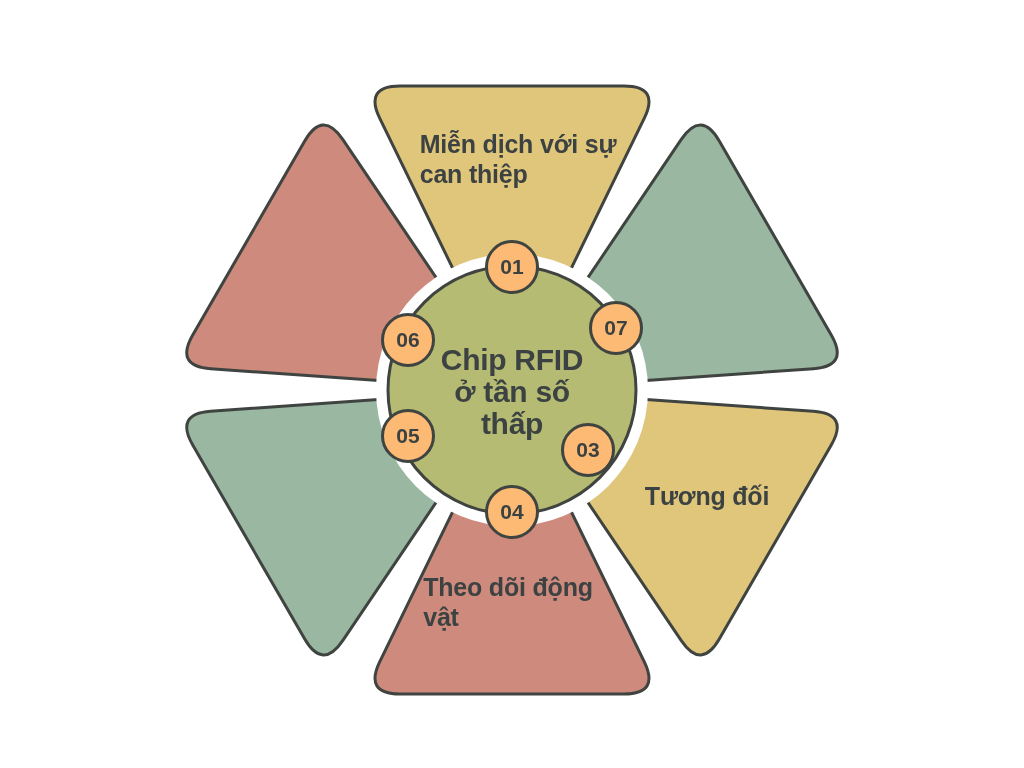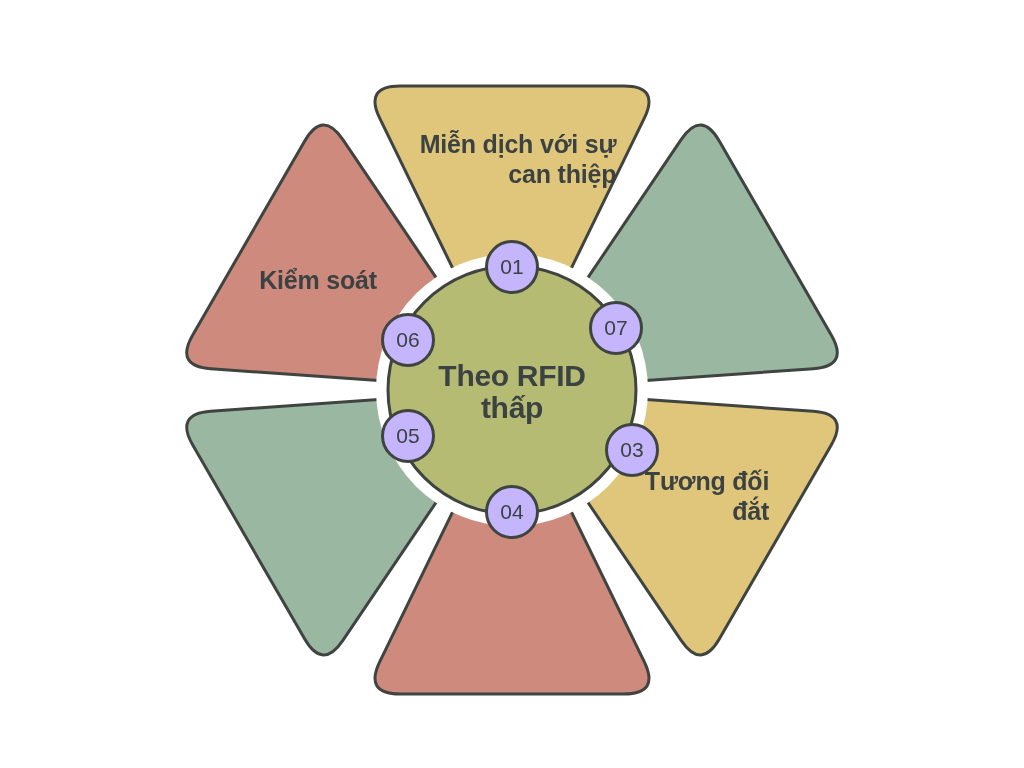--- a/index.html
+++ b/index.html
@@ -29,21 +29,21 @@
   .gap-ring {
     stroke: none;
   }
   .center-circle {
     stroke: #3f4440;
     stroke-width: 3;
   }
   .petal-label {
     position: absolute;
     transform: translate(-50%, -50%);
-    text-align: right;
+    text-align: left;
     font-weight: bold;
     font-size: 25px;
     line-height: 30px;
     letter-spacing: -0.2px;
     color: #3c4242;
     white-space: nowrap;
     z-index: 2;
   }
   .center-label {
     position: absolute;
@@ -57,40 +57,40 @@
     letter-spacing: -0.3px;
     color: #3c4242;
     white-space: nowrap;
     z-index: 2;
   }
   .badge {
     position: absolute;
     width: 48px;
     height: 48px;
     transform: translate(-50%, -50%);
-    background: #c4b5fd;
+    background: #fdba74;
     border: 3px solid #3f4440;
     border-radius: 50%;
     display: flex;
     align-items: center;
     justify-content: center;
-    font-weight: normal;
+    font-weight: bold;
     font-size: 21px;
     color: #3c4242;
     z-index: 3;
   }
   .label-pos-1 { left: 518px; top: 159px; }
   .label-pos-2 { left: 701px; top: 273px; }
   .label-pos-3 { left: 707px; top: 496px; }
   .label-pos-4 { left: 508px; top: 602px; }
   .label-pos-5 { left: 317px; top: 494px; }
   .label-pos-6 { left: 318px; top: 280px; }
   .badge-pos-1 { left: 512px; top: 267px; }
   .badge-pos-2 { left: 616px; top: 328px; }
-  .badge-pos-3 { left: 632px; top: 450px; text-align: center; }
+  .badge-pos-3 { left: 588px; top: 450px; text-align: center; }
   .badge-pos-4 { left: 512px; top: 512px; }
   .badge-pos-5 { left: 408px; top: 436px; }
   .badge-pos-6 { left: 408px; top: 340px; }
 </style>
 </head>
 <body>
 
 <div id="stage">
 
   <svg id="shapes" width="1024" height="768" viewBox="0 0 1024 768">
@@ -98,36 +98,39 @@
     <path class="petal" transform="rotate(60 512 390)" d="M 400 86 L 624 86 Q 660 86 644.2 118.4 L 520.8 372 Q 512 390 503.2 372 L 379.8 118.4 Q 364 86 400 86 Z" fill="#9ab7a1"></path>
     <path class="petal" transform="rotate(120 512 390)" d="M 400 86 L 624 86 Q 660 86 644.2 118.4 L 520.8 372 Q 512 390 503.2 372 L 379.8 118.4 Q 364 86 400 86 Z" fill="#e0c67b"></path>
     <path class="petal" transform="rotate(180 512 390)" d="M 400 86 L 624 86 Q 660 86 644.2 118.4 L 520.8 372 Q 512 390 503.2 372 L 379.8 118.4 Q 364 86 400 86 Z" fill="#cd8a7d"></path>
     <path class="petal" transform="rotate(240 512 390)" d="M 400 86 L 624 86 Q 660 86 644.2 118.4 L 520.8 372 Q 512 390 503.2 372 L 379.8 118.4 Q 364 86 400 86 Z" fill="#9ab7a1"></path>
     <path class="petal" transform="rotate(300 512 390)" d="M 400 86 L 624 86 Q 660 86 644.2 118.4 L 520.8 372 Q 512 390 503.2 372 L 379.8 118.4 Q 364 86 400 86 Z" fill="#cd8a7d"></path>
     <circle class="gap-ring" cx="512" cy="390" r="136" fill="#ffffff"></circle>
     <circle class="center-circle" cx="512" cy="390" r="124" fill="#b6bb74"></circle>
   </svg>
 
   <div class="center-label">
-    <div>Theo RFID</div>
+    <div>Chip RFID</div>
+    <div>ở tần số</div>
     <div>thấp</div>
   </div>
 
   <div class="petal-label label-pos-1">
     <div>Miễn dịch với sự</div>
     <div>can thiệp</div>
   </div>
   <div class="petal-label label-pos-2">
   </div>
   <div class="petal-label label-pos-3">
     <div>Tương đối</div>
-    <div>đắt</div>
+  </div>
+  <div class="petal-label label-pos-4">
+    <div>Theo dõi động</div>
+    <div>vật</div>
   </div>
   <div class="petal-label label-pos-6">
-    <div>Kiểm soát</div>
   </div>
 
   <div class="badge badge-pos-1">
     <span>01</span>
   </div>
   <div class="badge badge-pos-2">
     <span>07</span>
   </div>
   <div class="badge badge-pos-3">
     <span>03</span>

